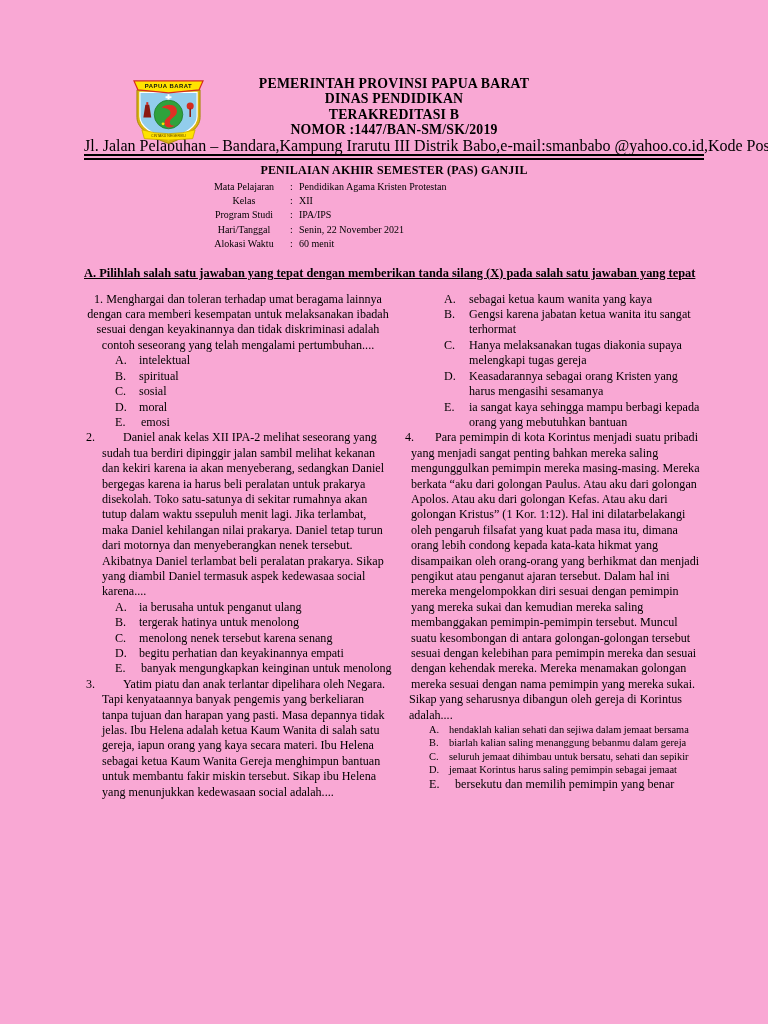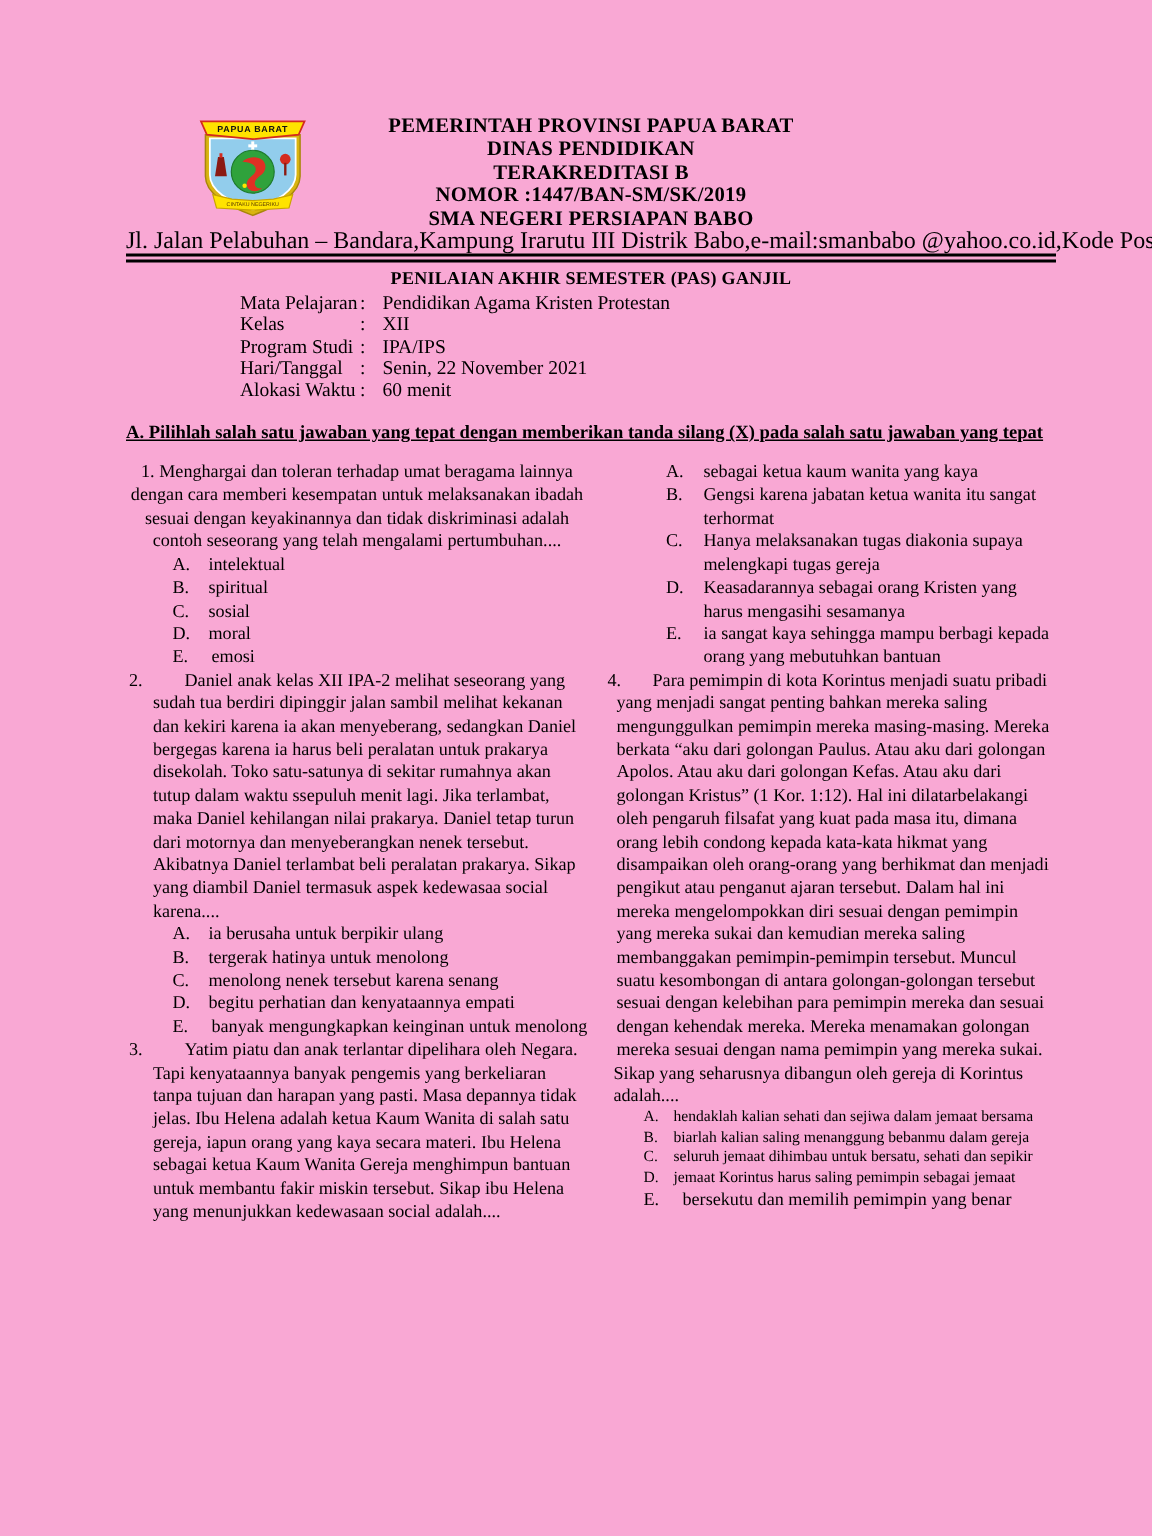--- a/index.html
+++ b/index.html
@@ -13,21 +13,21 @@
 
   
   .letterhead{position:relative;text-align:center;}
   .logo{position:absolute;left:45px;top:2px;width:79px;height:71px;}
   .gov-line{font-weight:bold;font-size:13.8px;line-height:15.4px;letter-spacing:0.2px;}
   .address{font-size:16px;line-height:13px;margin-top:1px;white-space:nowrap;}
   .double-rule{height:2px;border-top:2px solid #000;border-bottom:2px solid #000;margin-top:2px;}
   .exam-title{font-weight:bold;font-size:12px;line-height:17px;text-align:center;margin-top:2px;letter-spacing:0.2px;}
 
   
-  .meta{margin-left:76px;margin-top:1px;font-size:13px;line-height:14.4px;}
+  .meta{margin-left:120px;margin-top:1px;font-size:10px;line-height:14.4px;text-align:center;}
   .meta-row{display:flex;}
   .meta-label{width:80px;flex:none;}
   .meta-colon{width:15px;flex:none;}
 
   
   .instruction{margin-top:10px;font-weight:bold;font-size:12.4px;line-height:23px;width:620px;text-decoration:underline;}
 
   
   .columns{display:flex;margin-top:7px;}
   .col-left{width:308px;flex:none;margin-right:9px;}
@@ -76,21 +76,20 @@
         <circle cx="40" cy="37" r="14.5" fill="#2fa23c" stroke="#1e7a2c" stroke-width="0.8"></circle>
         <path d="M33 30 C40 24.5 49.5 27.5 48.5 34.5 C48 39.5 42.5 40 41.5 44 C40.8 47 43.5 49 46.5 48 C41.5 52.5 35 49.5 36 44.5 C36.8 40.3 42 39.5 42 35.5 C42 31 36.5 30.8 33 30 Z" fill="#e03024"></path>
         <circle cx="34.5" cy="46.5" r="1.5" fill="#ffe300"></circle>
         <path d="M13 52.5 L26 55.5 L40 56.5 L54 55.5 L67 52.5 L64.5 61.5 L40 63 L15.5 61.5 Z" fill="#ffe300" stroke="#c9a400" stroke-width="0.8"></path>
         <text x="40" y="60" font-size="3.6" text-anchor="middle" fill="#5a3a00" font-family="'Liberation Sans',sans-serif">CINTAKU NEGERIKU</text>
       </svg>
       <div class="gov-line">PEMERINTAH PROVINSI PAPUA BARAT</div>
       <div class="gov-line">DINAS PENDIDIKAN</div>
       <div class="gov-line">TERAKREDITASI B</div>
       <div class="gov-line">NOMOR :1447/BAN-SM/SK/2019</div>
-      <div class="gov-line">SMA NEGERI PERSIAPAN BABO</div>
       <div class="address">Jl. Jalan Pelabuhan – Bandara,Kampung Irarutu III Distrik Babo,e-mail:smanbabo @yahoo.co.id,Kode Pos 98363</div>
       <div class="double-rule"></div>
     </div>
 
     <div class="exam-title">PENILAIAN AKHIR SEMESTER (PAS) GANJIL</div>
 
     <div class="meta">
       <div class="meta-row">
         <span class="meta-label">Mata Pelajaran</span>
           <span class="meta-colon">:</span>
@@ -145,33 +144,33 @@
           <div class="opt opt-indent-extra">
               <span class="opt-letter">E.</span>
               <span class="opt-text">emosi</span>
             </div>
         </div>
 
         <p class="q-hang"><span class="qnum">2.</span><span>Daniel anak kelas XII IPA-2 melihat seseorang yang sudah tua berdiri dipinggir jalan sambil melihat kekanan dan kekiri karena ia akan menyeberang, sedangkan Daniel  bergegas karena ia harus beli peralatan untuk prakarya disekolah. Toko satu-satunya di sekitar rumahnya akan tutup  dalam waktu ssepuluh menit lagi. Jika terlambat, maka Daniel kehilangan nilai prakarya. Daniel tetap turun dari motornya dan menyeberangkan nenek tersebut. Akibatnya Daniel terlambat beli peralatan prakarya. Sikap yang diambil Daniel termasuk aspek kedewasaa social karena....</span></p>
         <div class="opts-q2">
           <div class="opt">
               <span class="opt-letter">A.</span>
-              <span class="opt-text">ia berusaha untuk berpikir ulang</span>
+              <span class="opt-text">ia berusaha untuk penganut ulang</span>
             </div>
           <div class="opt">
               <span class="opt-letter">B.</span>
               <span class="opt-text">tergerak hatinya untuk menolong</span>
             </div>
           <div class="opt">
               <span class="opt-letter">C.</span>
               <span class="opt-text">menolong nenek tersebut karena senang</span>
             </div>
           <div class="opt">
               <span class="opt-letter">D.</span>
-              <span class="opt-text">begitu perhatian dan kenyataannya empati</span>
+              <span class="opt-text">begitu perhatian dan keyakinannya empati</span>
             </div>
           <div class="opt opt-indent-extra">
               <span class="opt-letter">E.</span>
               <span class="opt-text">banyak mengungkapkan keinginan untuk menolong</span>
             </div>
         </div>
 
         <p class="q-hang"><span class="qnum">3.</span><span>Yatim piatu  dan anak terlantar dipelihara oleh Negara. Tapi kenyataannya banyak pengemis yang berkeliaran tanpa tujuan dan harapan yang pasti. Masa depannya  tidak jelas. Ibu Helena adalah ketua Kaum Wanita di salah satu gereja, iapun orang yang kaya secara materi. Ibu Helena sebagai ketua Kaum Wanita Gereja menghimpun bantuan untuk membantu fakir miskin tersebut. Sikap ibu Helena yang menunjukkan kedewasaan social adalah....</span></p>
 
       </div>

